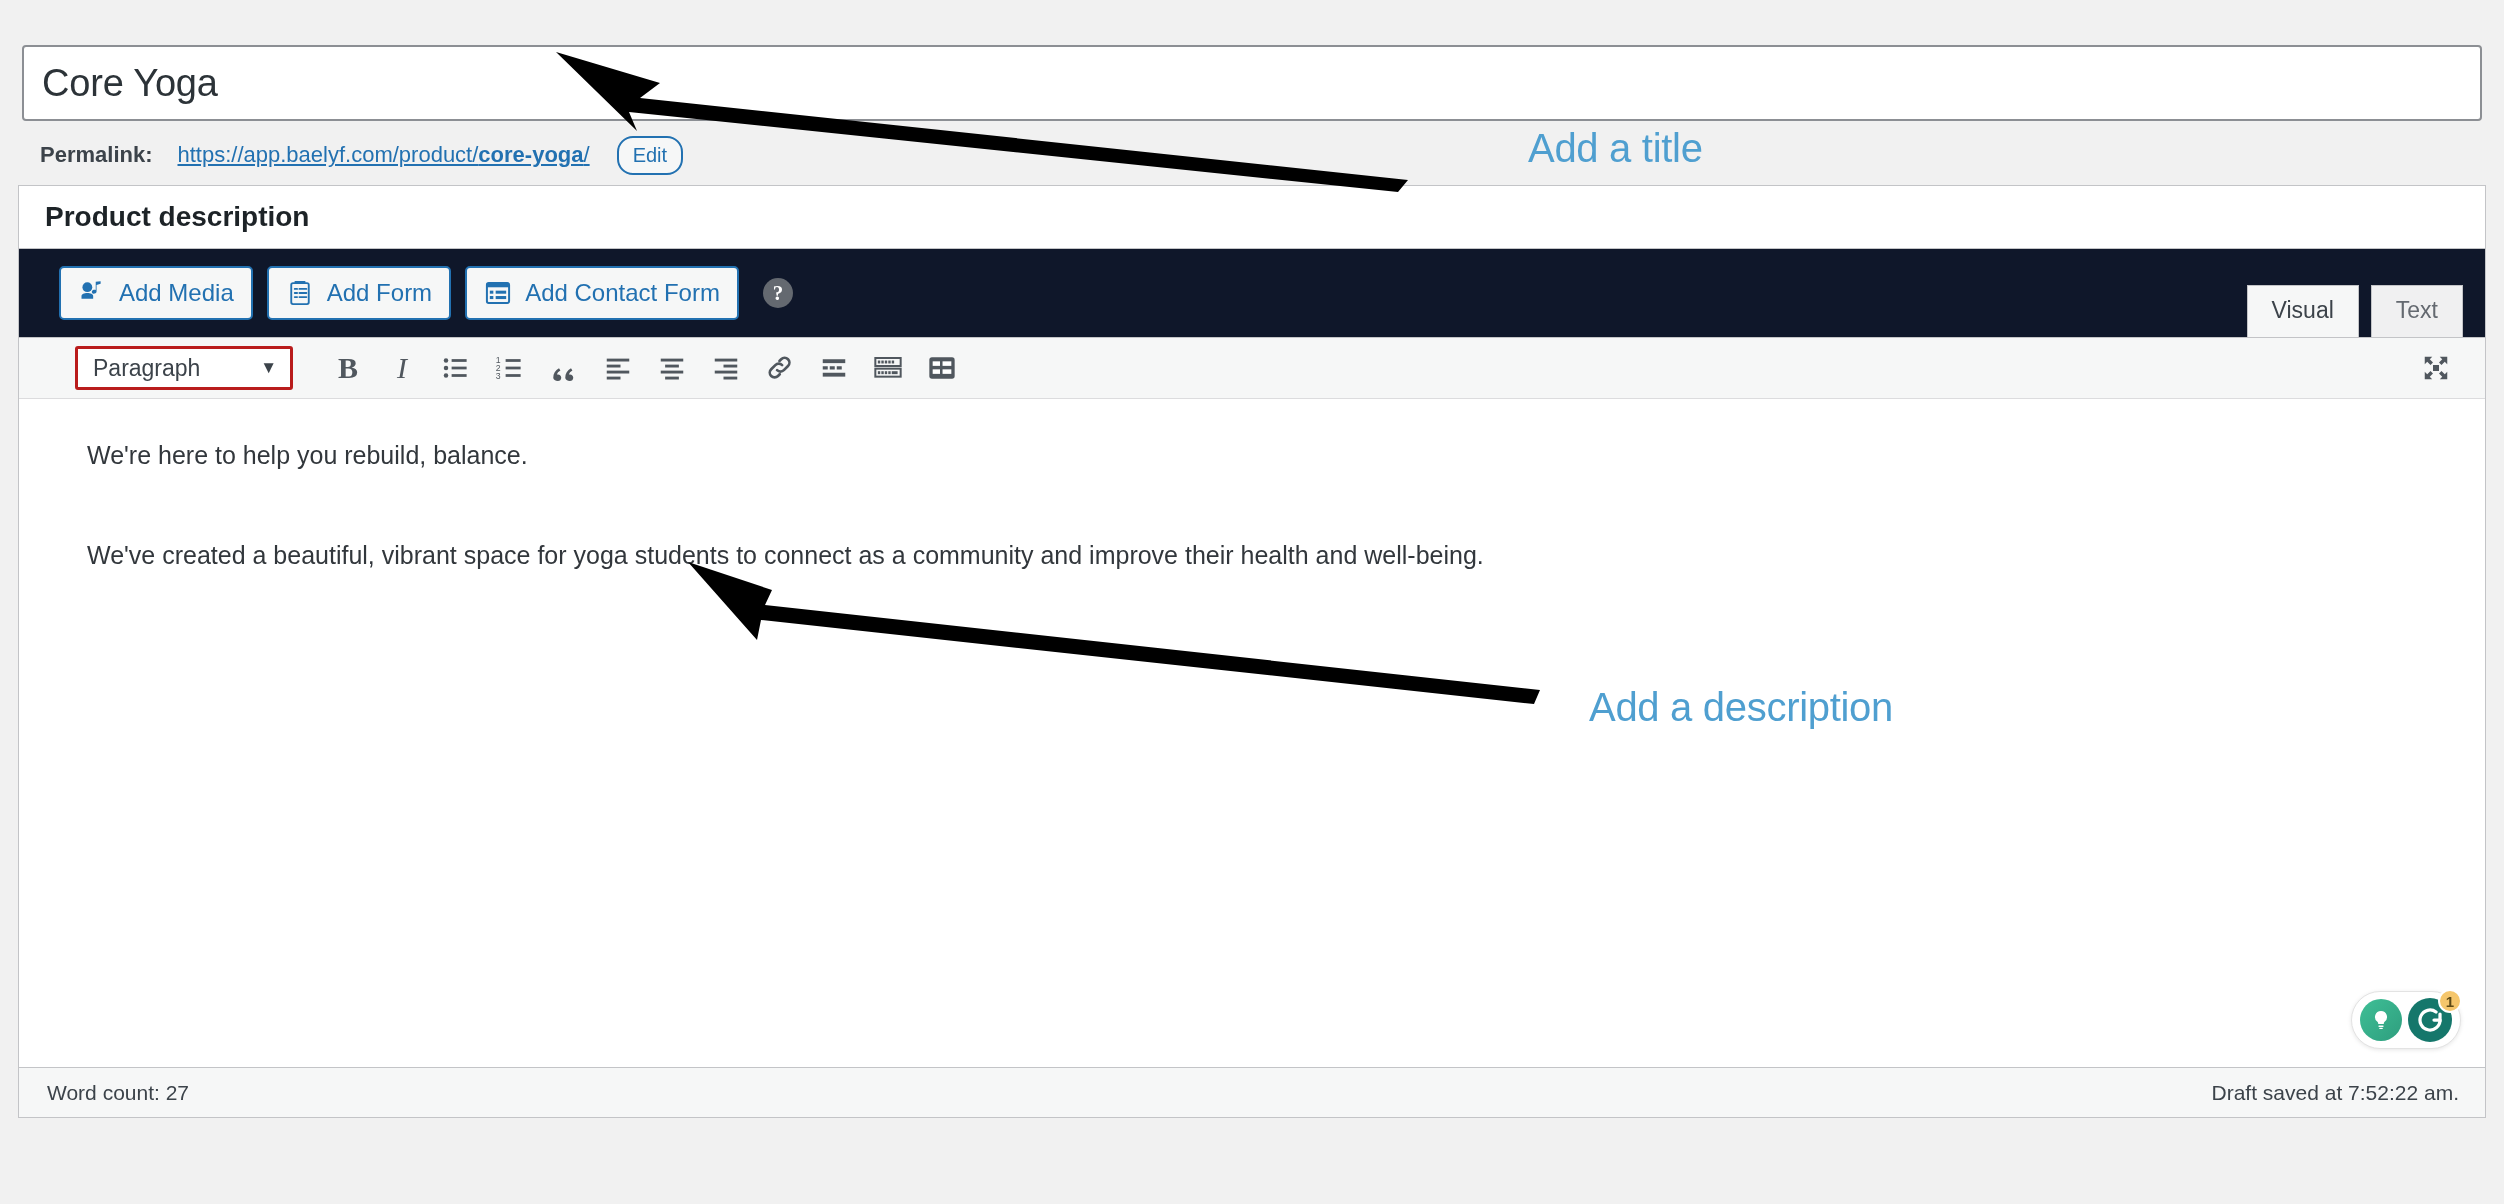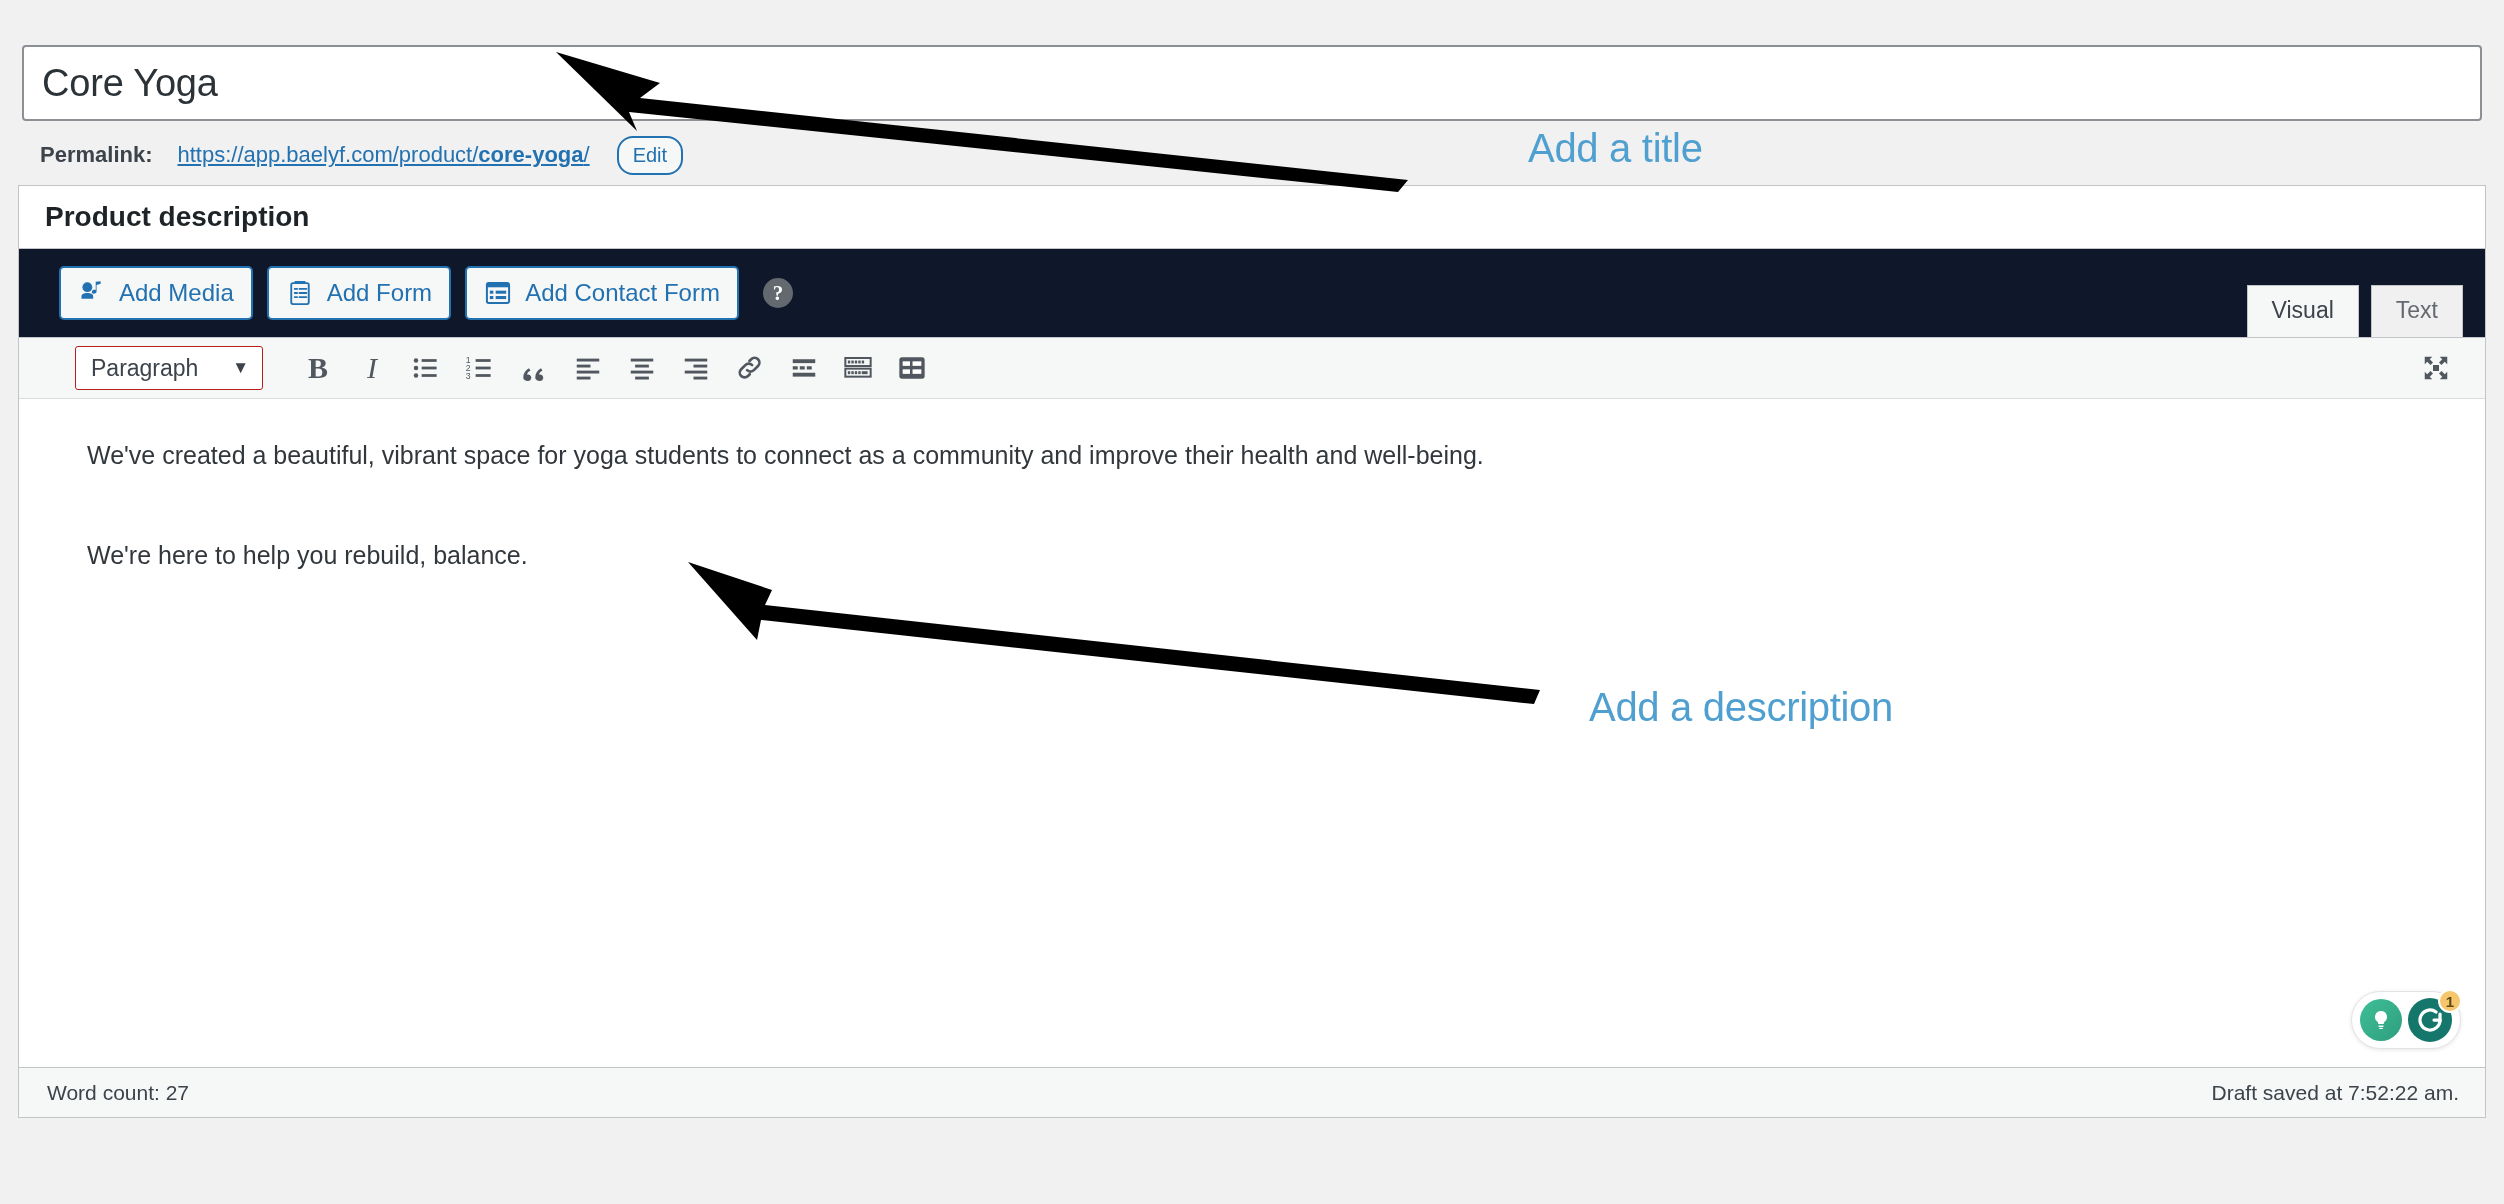--- a/index.html
+++ b/index.html
@@ -173,23 +173,23 @@
     border-bottom: 1px solid #dcdcde;
     display: flex;
     align-items: center;
     padding: 0 24px 0 56px;
     position: relative;
   }
   .para-select {
     display: flex;
     align-items: center;
     justify-content: space-between;
-    width: 188px;
+    width: 218px;
     height: 44px;
-    border: 1px solid #b91c1c;
+    border: 3px solid #b91c1c;
     background: #fff;
     border-radius: 3px;
     padding: 0 13px 0 15px;
     font-size: 23px;
     color: #3c434a;
     cursor: pointer;
     margin-right: 28px;
   }
   .caret { font-size: 17px; color: #3c434a; }
 
@@ -489,22 +489,22 @@
           <rect x="9.6" y="9.6" width="4.8" height="4.8"></rect>
           <path d="M3 3h6l-2 2 2.6 2.6-2 2L5 7 3 9z"></path>
           <path d="M21 3h-6l2 2-2.6 2.6 2 2L19 7l2 2z"></path>
           <path d="M3 21h6l-2-2 2.6-2.6-2-2L5 17l-2-2z"></path>
           <path d="M21 21h-6l2-2-2.6-2.6 2-2L19 17l2-2z"></path>
         </svg>
       </div>
     </div>
 
     <div class="content-area">
+      <p>We're here to help you rebuild, balance.</p>
       <p>We've created a beautiful, vibrant space for yoga students to connect as a community and improve their health and well-being.</p>
-      <p>We're here to help you rebuild, balance.</p>
 
       <div class="gram-widget">
         <span class="bulb">
           <svg width="24" height="24" viewBox="0 0 24 24" fill="#ffffff">
             <path d="M12 3a6 6 0 0 0-3.6 10.8c.5.4.8 1 .8 1.6v.6h5.6v-.6c0-.6.3-1.2.8-1.6A6 6 0 0 0 12 3z"></path>
             <rect x="9.4" y="17.4" width="5.2" height="1.5" rx="0.7"></rect>
             <rect x="10.2" y="19.7" width="3.6" height="1.4" rx="0.7"></rect>
           </svg>
         </span>
         <span class="gram-g">

